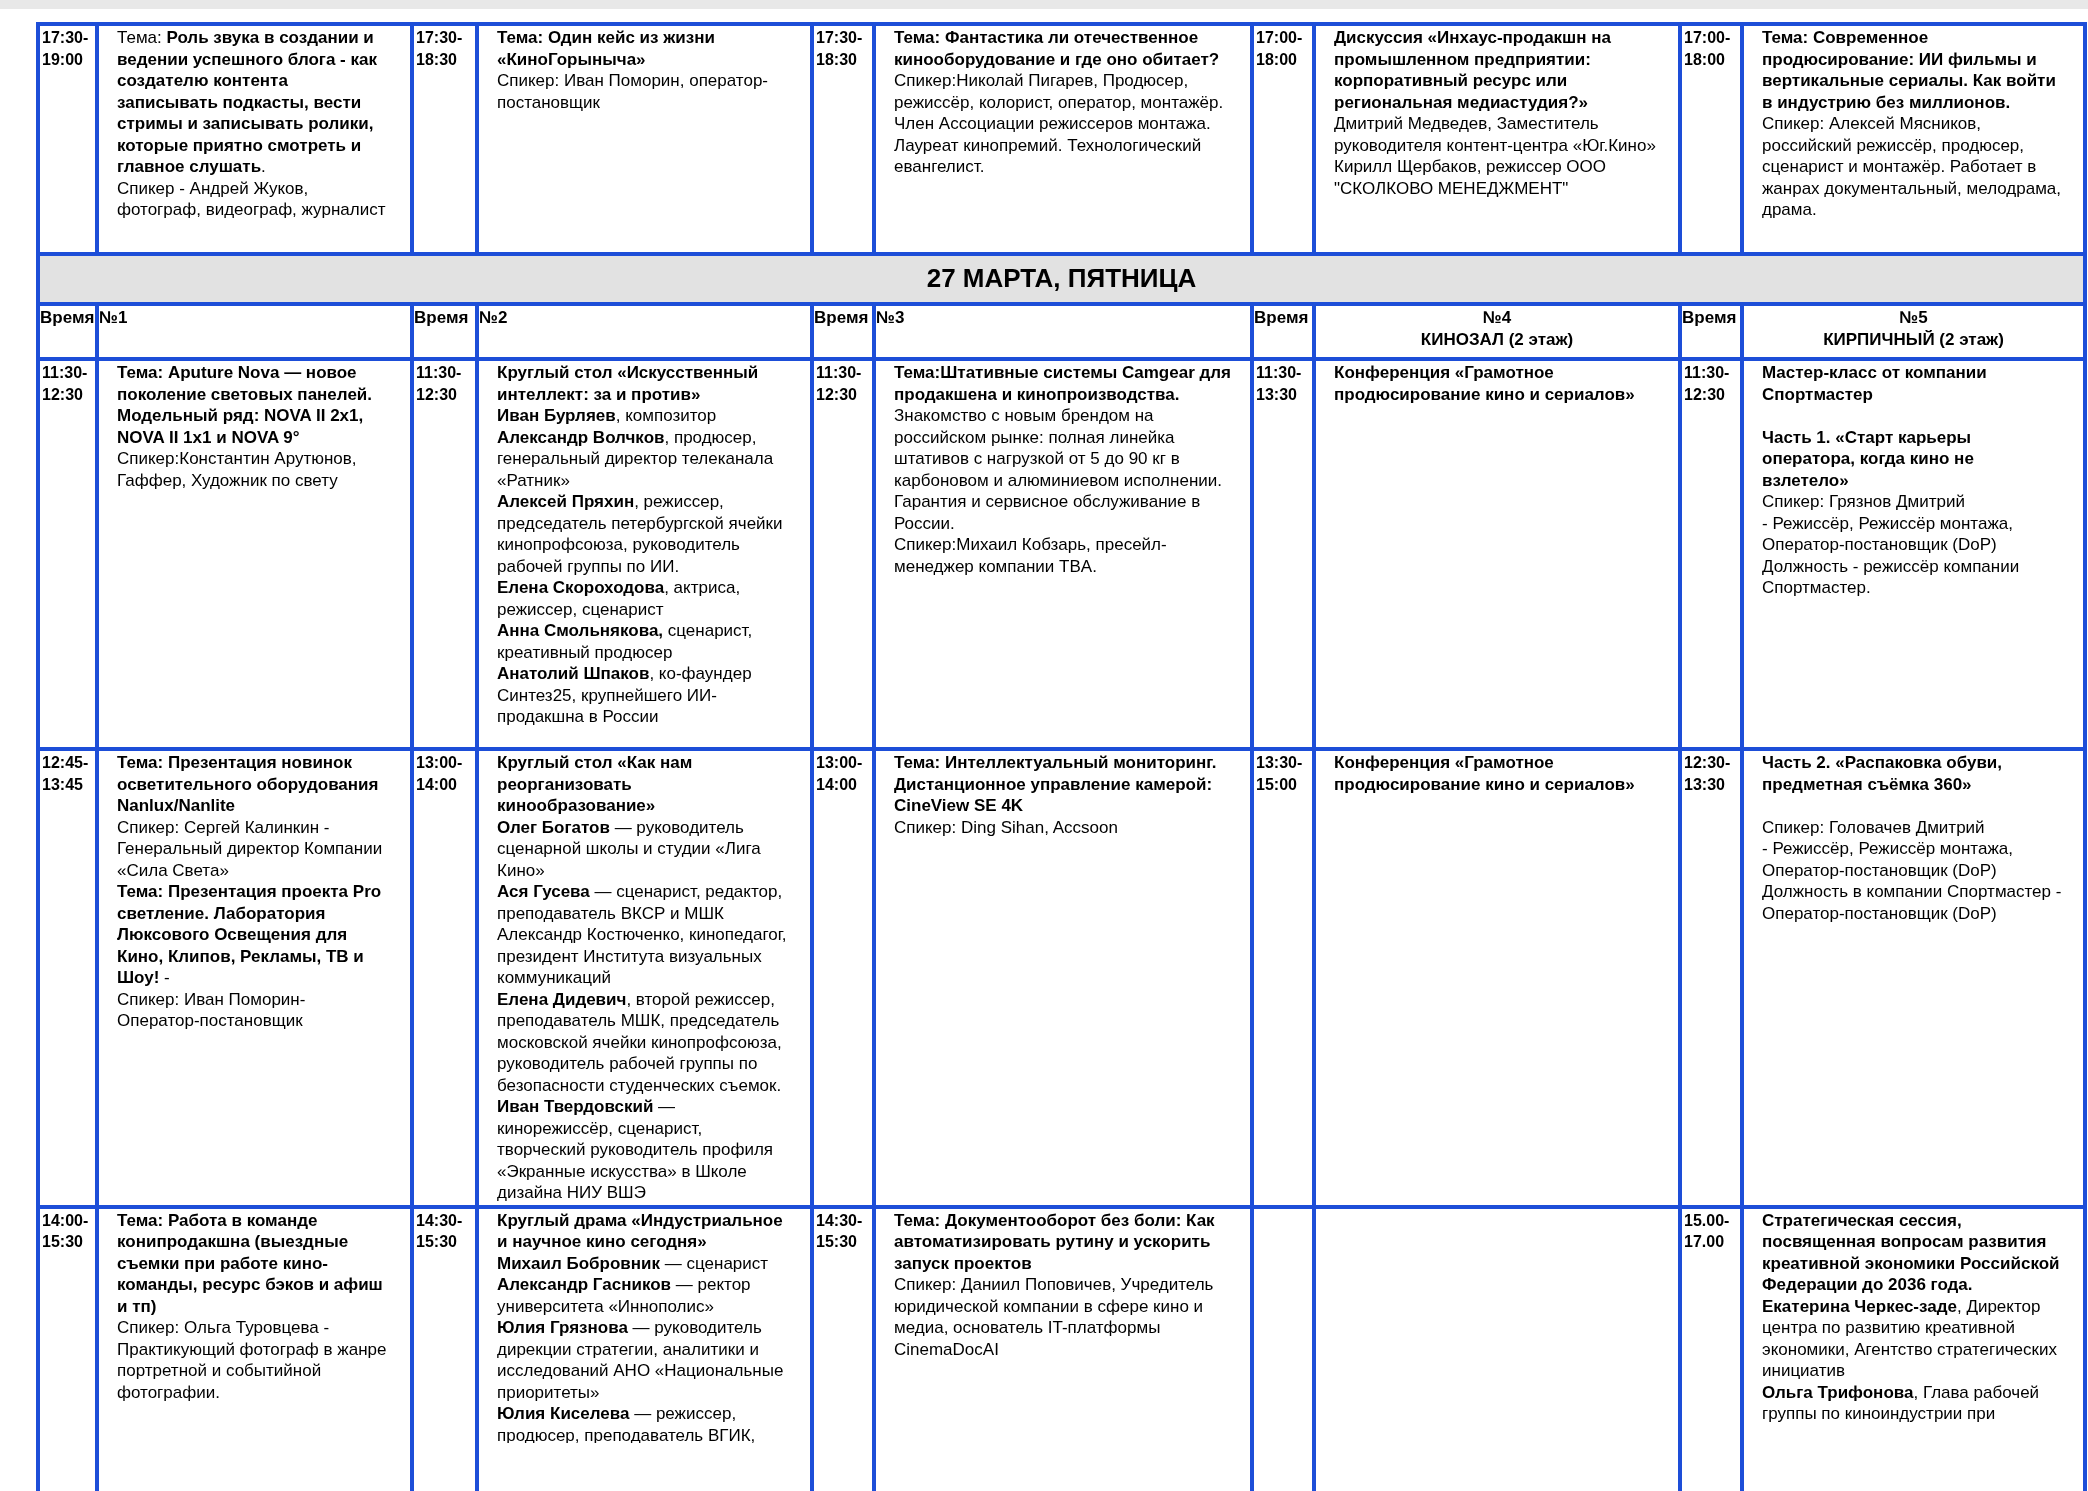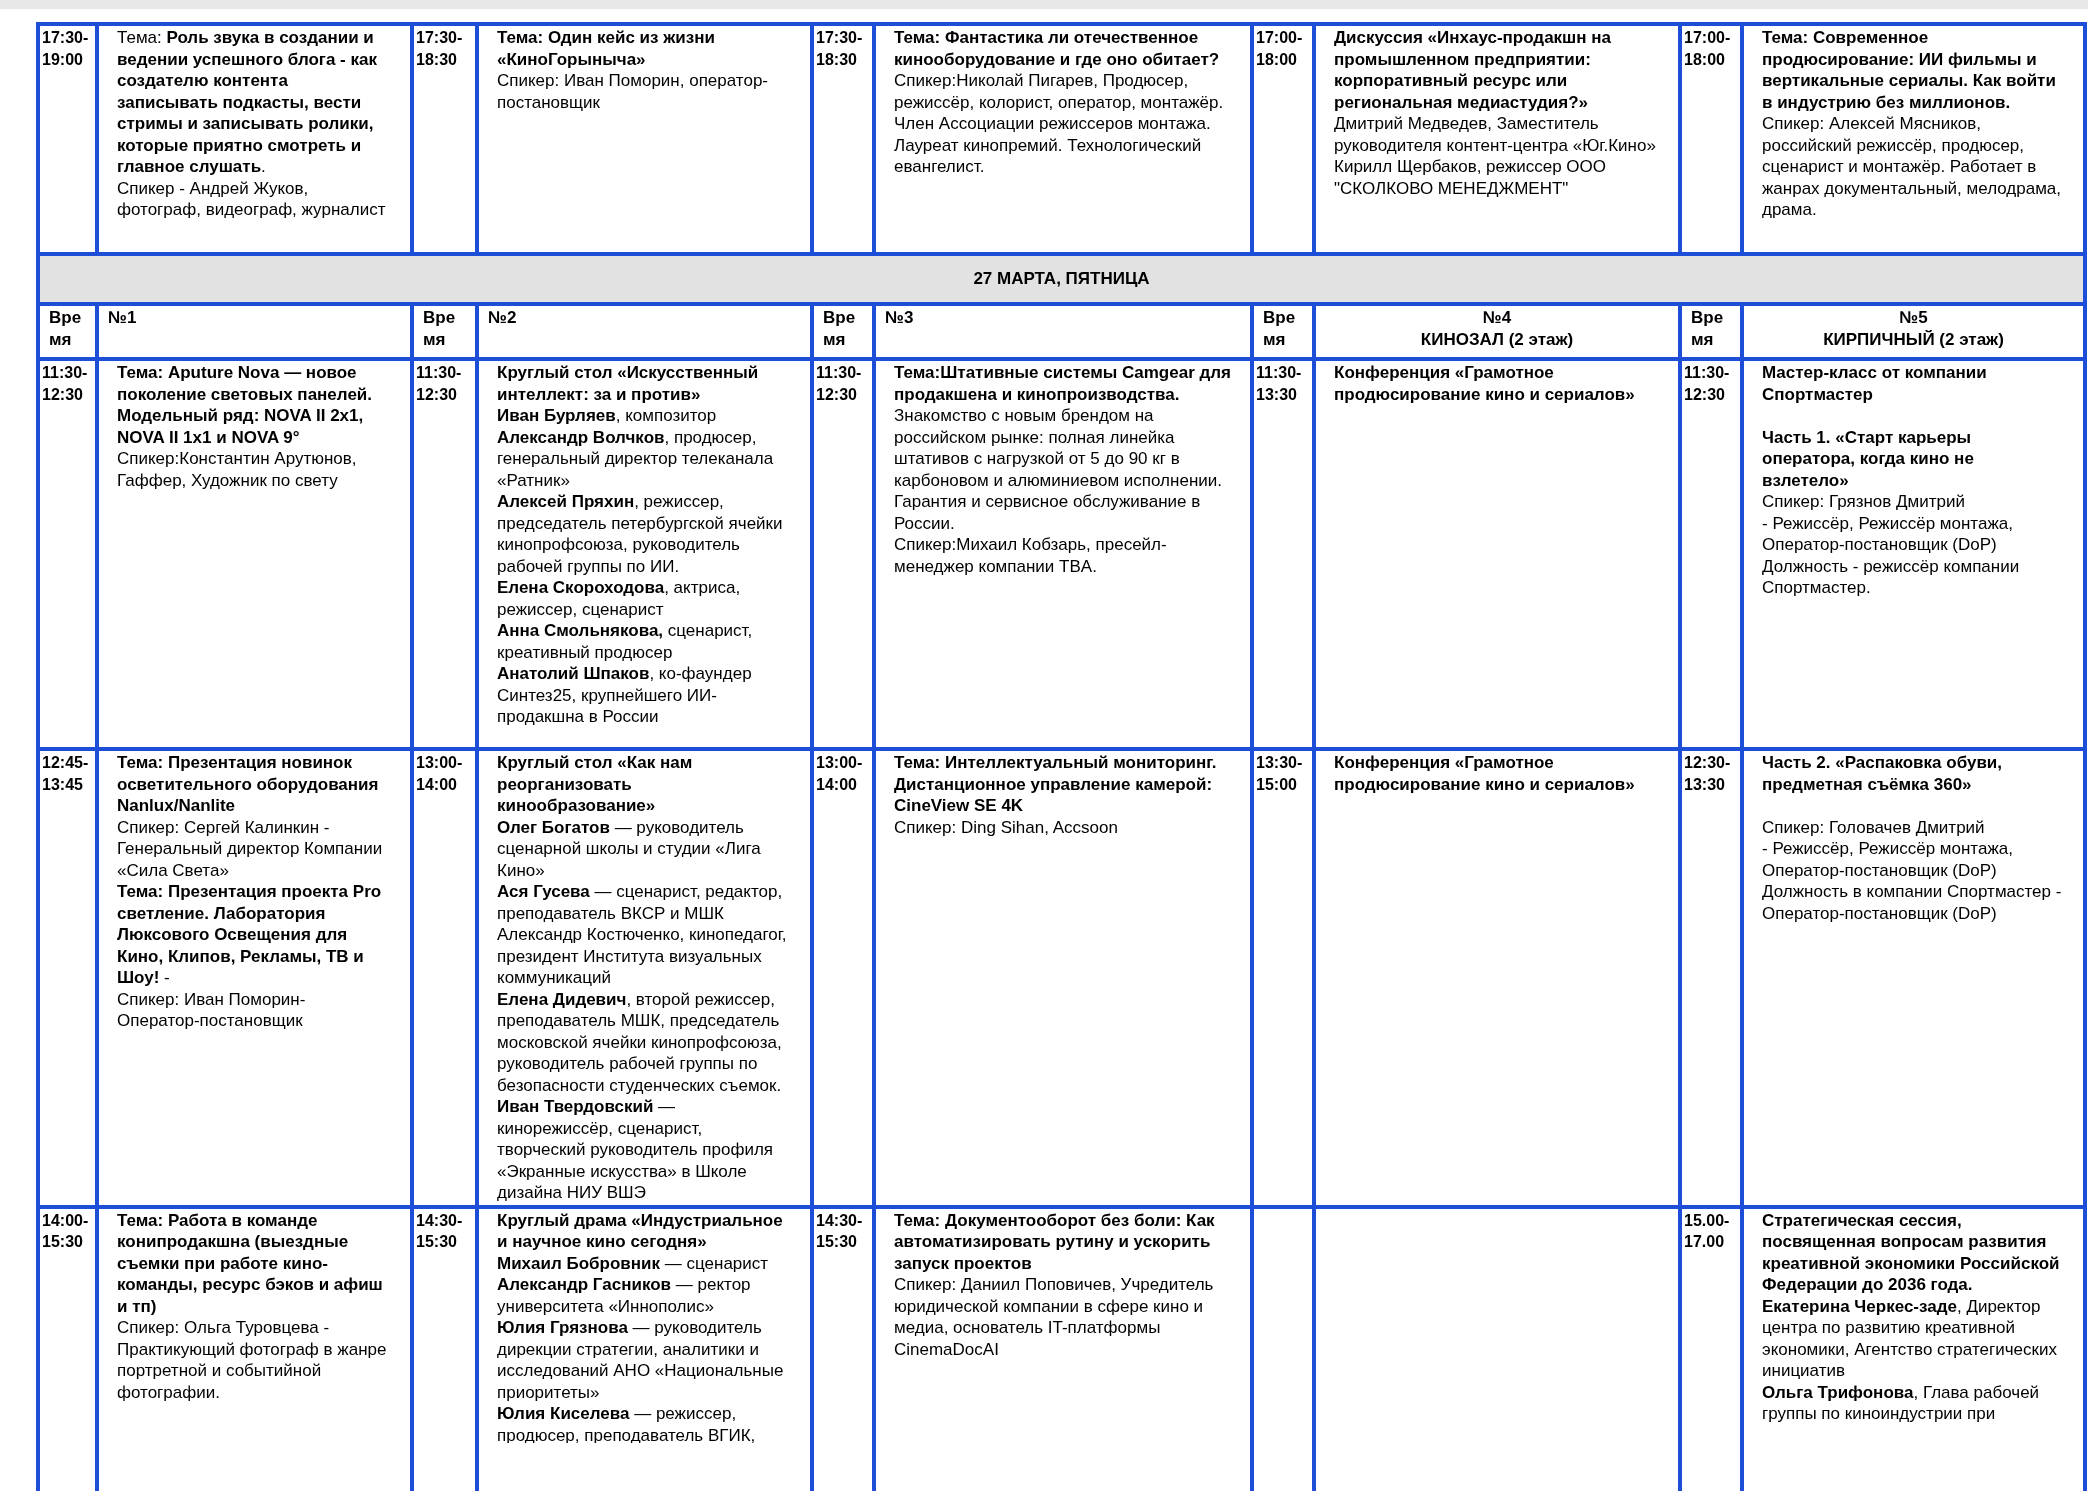--- a/index.html
+++ b/index.html
@@ -14,24 +14,24 @@
   }
   table.sched td{
     border:4px solid #1d4ed8;vertical-align:top;padding:0;
     font-size:17px;line-height:21.5px;word-wrap:break-word;
   }
   td.t .ci{padding:1px 2px;font-weight:bold;font-size:16px;white-space:pre-line;}
   td.c .ci{padding:1px 18px;}
   tr.pre-row{height:230px;}
   tr.banner-row{height:50px;}
   tr.banner-row td{background:#e2e2e2;text-align:center;vertical-align:middle;
-    font-weight:bold;font-size:17px;}
+    font-weight:bold;font-size:26px;}
   tr.header-row{height:55px;}
   tr.header-row td{font-weight:bold;}
-  tr.header-row td .ci{padding:1px 9px;white-space:pre-line;}
+  tr.header-row td .ci{padding:1px 0;white-space:pre-line;}
   tr.header-row td.ctr{text-align:center;}
   tr.r1{height:390px;}
   tr.r2{height:412px;}
   tr.r3{height:302px;}
   tr.r3 .ci{height:232px;overflow:hidden;}
   .blk .b{font-weight:bold;}
 </style>
 </head>
 <body>
 

